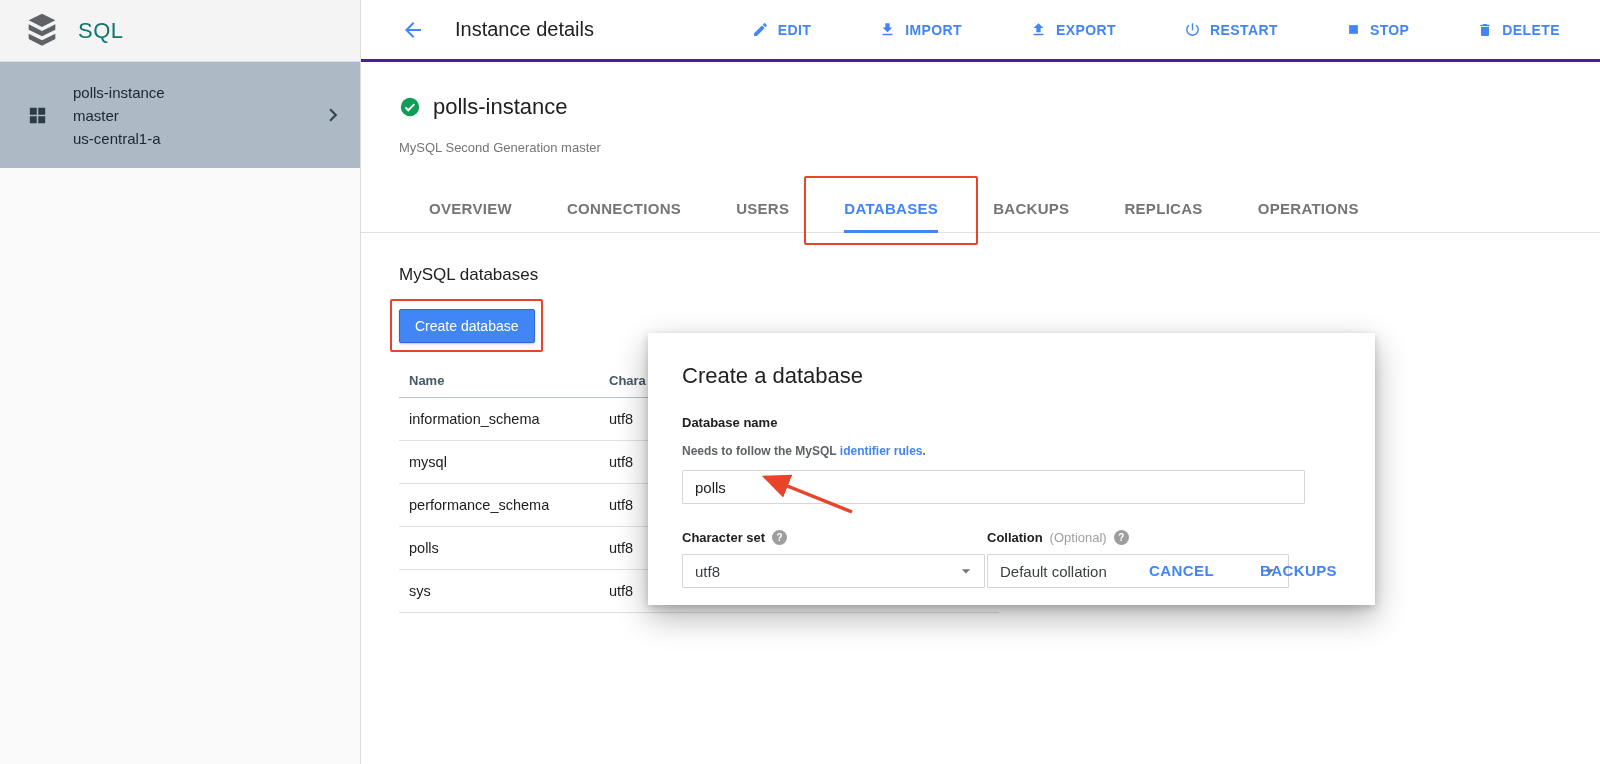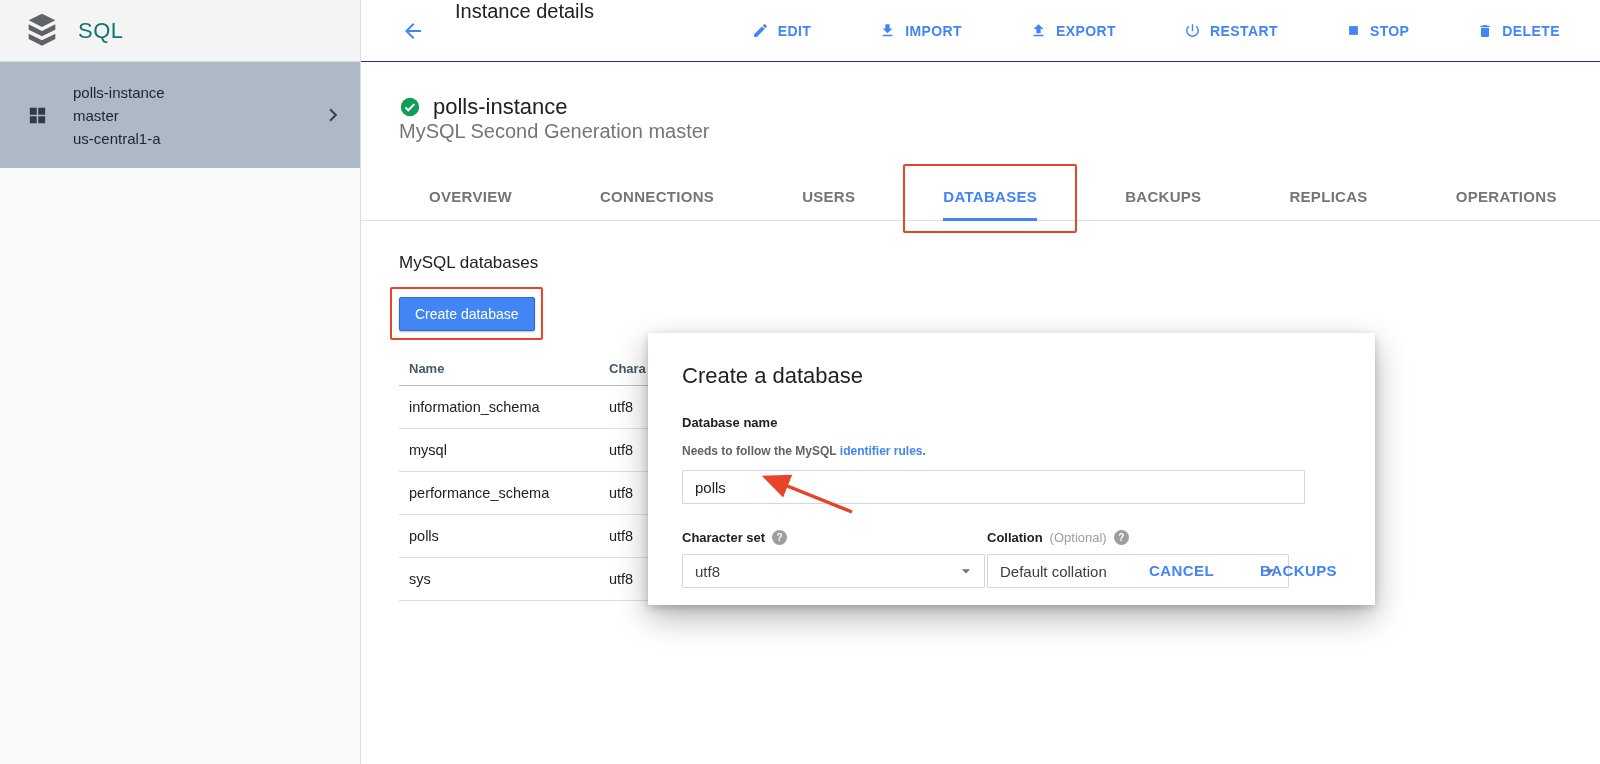--- a/index.html
+++ b/index.html
@@ -4,41 +4,41 @@
 <style>
   * { margin:0; padding:0; box-sizing:border-box; }
   html,body { width:1600px; height:764px; }
   body { font-family:"Liberation Sans", sans-serif; background:#fff; overflow:hidden; }
   .app { position:relative; width:1600px; height:764px; background:#fff; }
 
   
   .topbar { position:absolute; top:0; left:0; width:1600px; height:62px; display:flex; z-index:2; }
   .logo-area { width:361px; height:62px; background:#f4f4f4; border-bottom:1px solid #dadce0; border-right:1px solid #dadce0; display:flex; align-items:center; padding-left:26px; }
   .logo-text { font-size:22px; color:#0f766e; margin-left:20px; letter-spacing:.5px; }
-  .header-main { flex:1; background:#fff; border-bottom:1px solid #4c1d95; display:flex; padding:0 40px 0 40px; }
+  .header-main { flex:1; background:#fff; border-bottom:3px solid #4c1d95; display:flex; align-items:center; padding:0 40px 0 40px; }
   .back-arrow { display:flex; align-items:center; cursor:pointer; color:#4285f4; }
   .header-title { font-size:20px; font-weight:normal; color:#212124; margin-left:30px; white-space:nowrap; }
   .header-actions { margin-left:auto; display:flex; align-items:center; gap:68px; }
   .action-btn { display:flex; align-items:center; gap:9px; color:#4285f4; font-size:14px; font-weight:bold; letter-spacing:.4px; cursor:pointer; white-space:nowrap; }
   .action-btn svg { flex:0 0 auto; }
 
   
   .sidebar { position:absolute; top:62px; left:0; width:361px; height:702px; background:#fafafa; border-right:1px solid #dadce0; }
   .instance-item { height:106px; background:#adbac5; display:flex; align-items:center; padding:0 14px 0 26px; cursor:pointer; }
   .instance-text { margin-left:24px; font-size:15px; color:#1c262e; line-height:23px; }
   .instance-item .chev { margin-left:auto; display:flex; align-items:center; }
 
   
   .main { position:absolute; top:62px; left:361px; width:1239px; height:702px; background:#fff; }
   .instance-head { padding:32px 0 0 38px; }
   .instance-title-row { display:flex; align-items:center; gap:12px; }
   .instance-name { font-size:22px; color:#212124; }
-  .instance-subtitle { margin-top:0; font-size:20px; color:#757575; }
-
-  .tabs { display:flex; gap:88px; padding-left:68px; margin-top:28px; border-bottom:1px solid #e0e0e0; }
+  .instance-subtitle { margin-top:20px; font-size:13px; color:#757575; }
+
+  .tabs { display:flex; gap:55px; padding-left:68px; margin-top:28px; border-bottom:1px solid #e0e0e0; }
   .tab { position:relative; font-size:15px; font-weight:bold; letter-spacing:.3px; color:#757575; padding:17px 0 15px 0; cursor:pointer; white-space:nowrap; }
   .tab.active { color:#4285f4; }
   .tab.active .underline { position:absolute; left:0; right:0; bottom:-1px; height:3px; background:#4285f4; }
   .annotation-box { position:absolute; left:-40px; right:-40px; top:-7px; bottom:-13px; border:2px solid #e8442a; border-radius:2px; pointer-events:none; }
 
   .db-section { padding-left:38px; margin-top:32px; }
   .section-title { font-size:17px; font-weight:normal; color:#212124; }
   .create-wrap { position:relative; display:inline-block; margin-top:24px; }
   .create-btn { background:#4285f4; color:#fff; border:1px solid #3367d6; border-radius:2px; font-family:"Liberation Sans", sans-serif; font-size:14px; padding:8px 15px; cursor:pointer; box-shadow:0 1px 2px rgba(0,0,0,.25); }
   .annotation-rect { position:absolute; left:-9px; top:-10px; right:-8px; bottom:-9px; border:2px solid #e8442a; border-radius:2px; pointer-events:none; }

